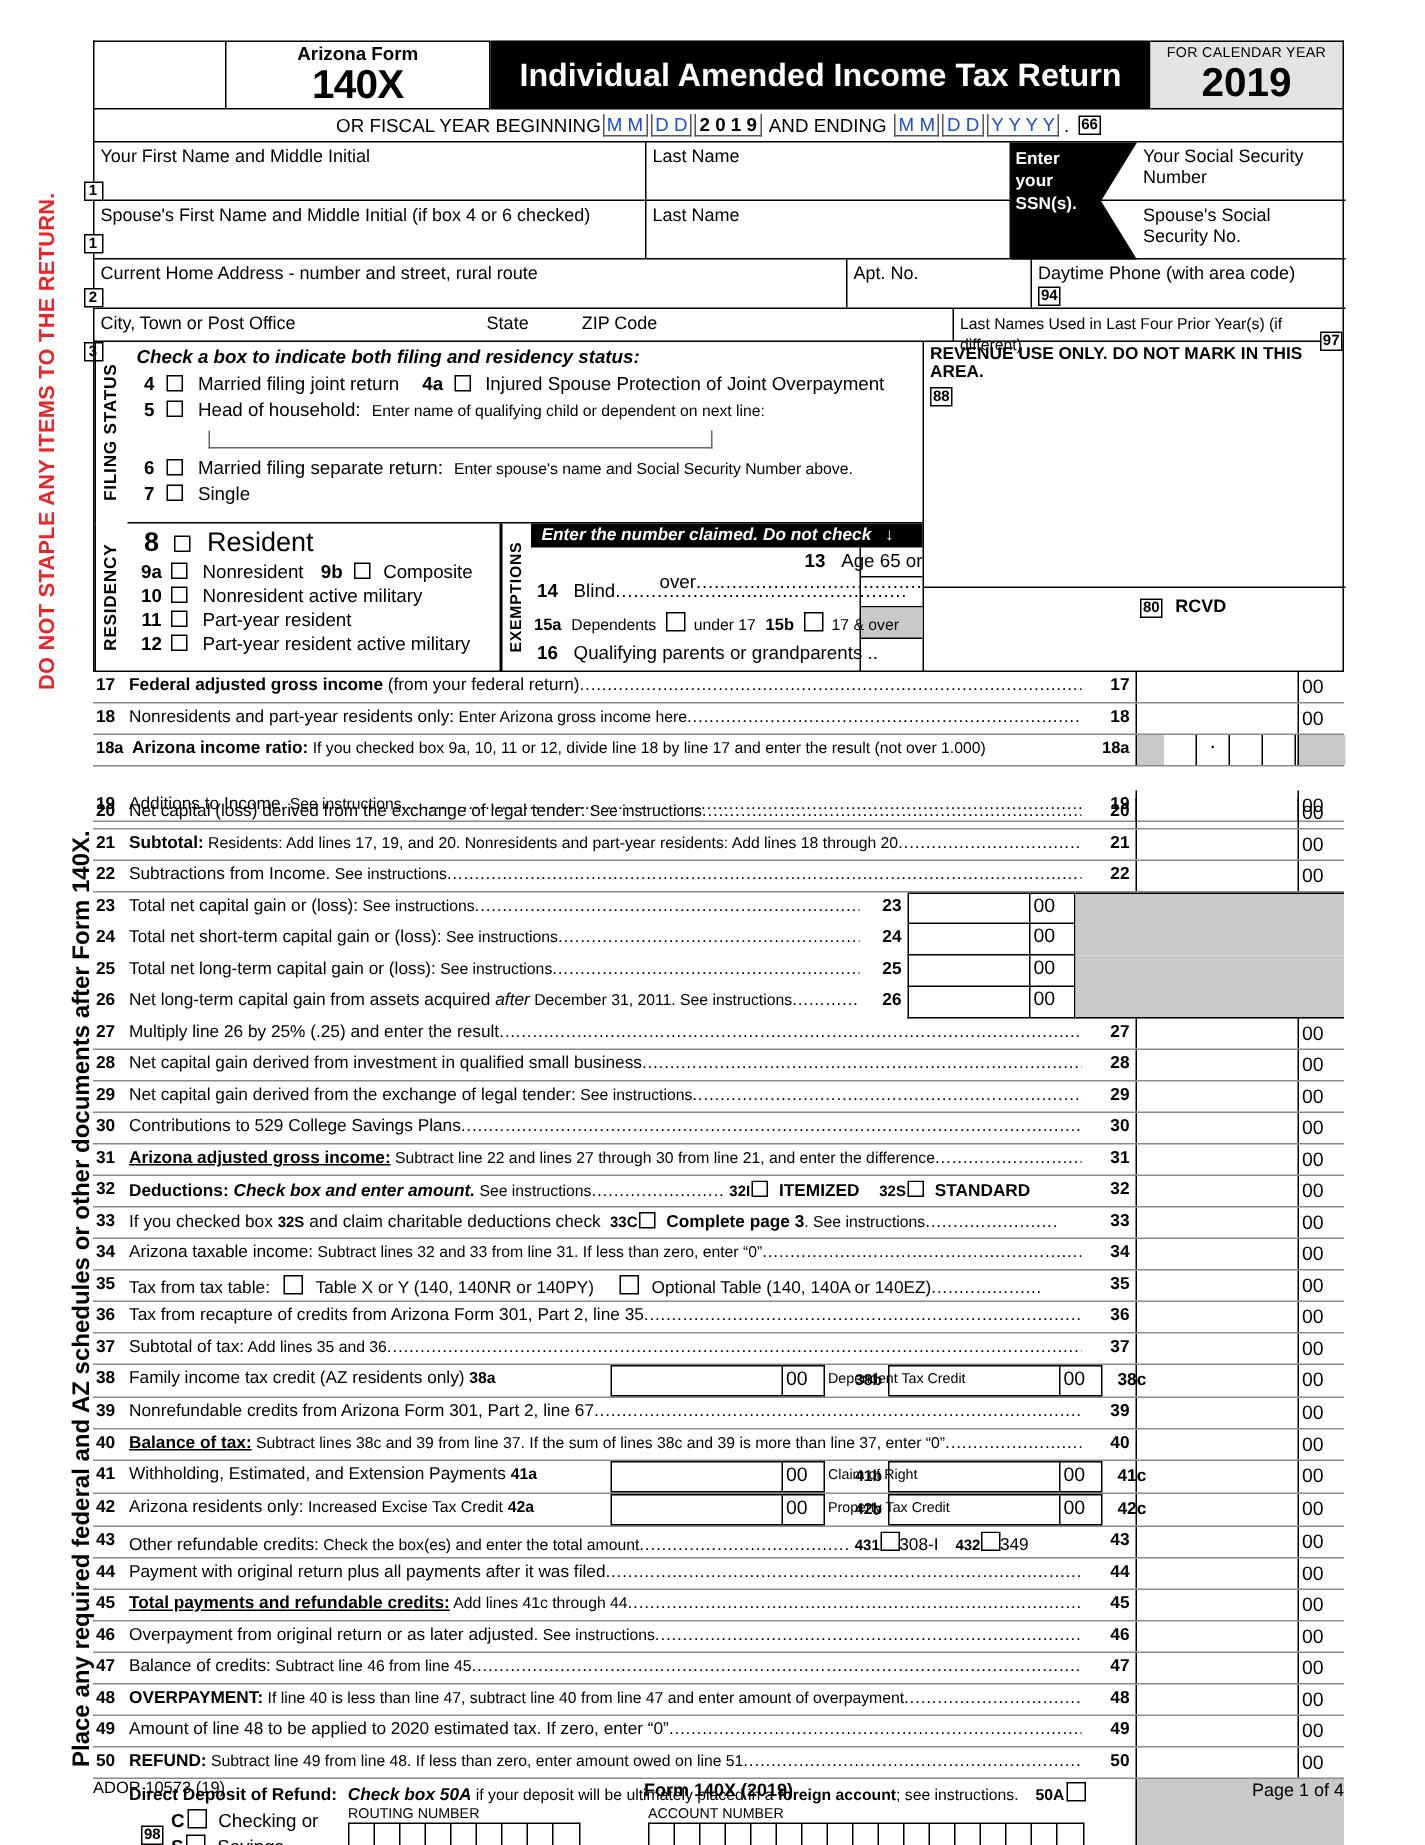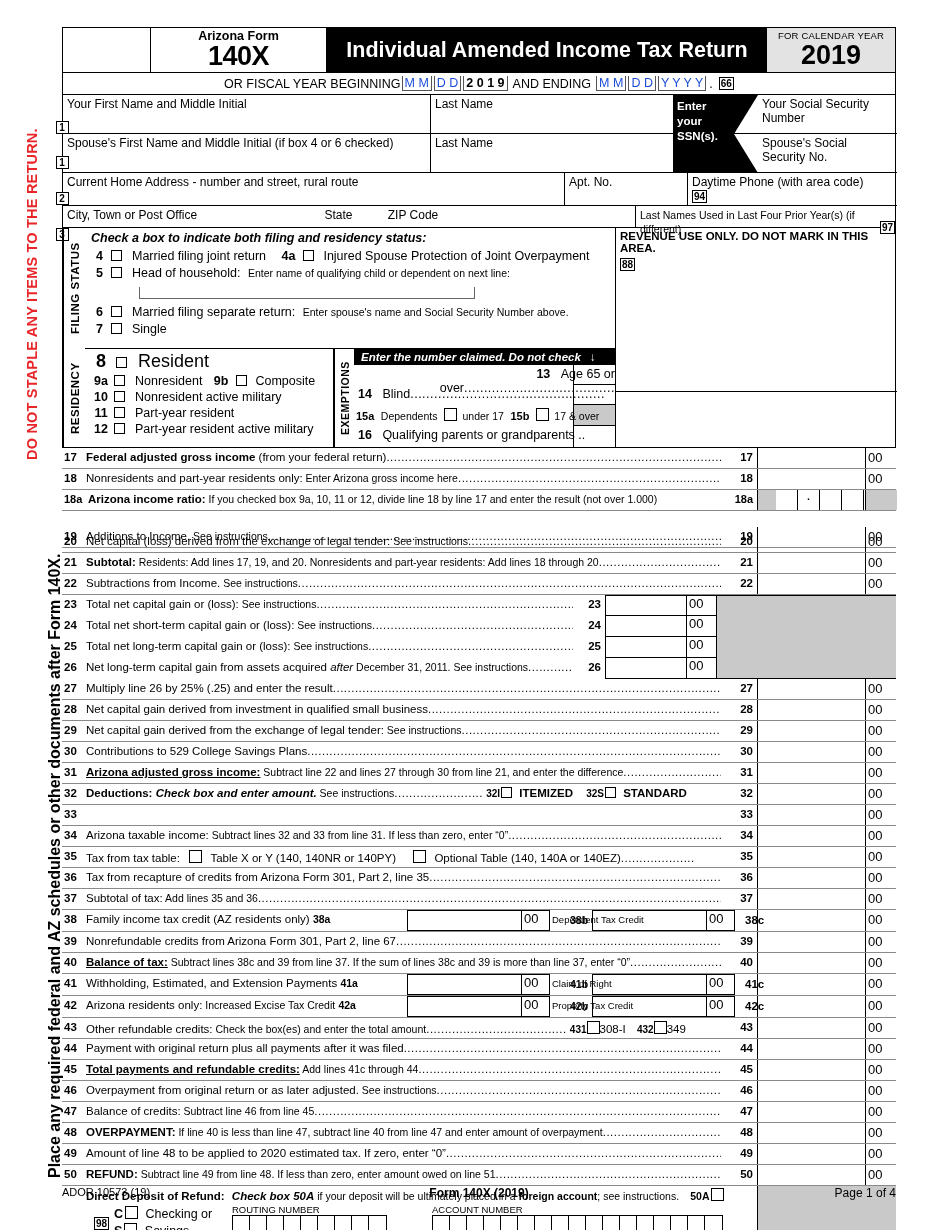--- a/index.html
+++ b/index.html
@@ -297,20 +297,24 @@
           <span class="b">16</span>
           <span style="margin-left:7px">Qualifying parents or grandparents ..</span>
         </div>
       </div>
     </div>
 
     <div style="position:absolute; left:553px; top:0; width:281px; height:164px; border-bottom:1.6px solid #000; padding:2px 4px;">
       <div class="b" style="font-size:11.5px;">REVENUE USE ONLY. DO NOT MARK IN THIS AREA.</div>
       <div><span class="badge">88</span></div>
     </div>
+    <div style="position:absolute; left:693px; top:164px; width:141px; height:56px; padding:3px 4px;">
+      <span class="badge">80</span>
+      <span class="b" style="margin-left:4px; font-size:12px;">RCVD</span>
+    </div>
   </div>
 
   <div class="lines" id="lines-root" style="height: 838px;">
       <div class="lrow" style="position:absolute; top:0px; height:21px; ">
         <div class="no">17</div>
        <div class="txt" style="width:635px; overflow:hidden;"><span class="b">Federal adjusted gross income</span><span class=""> (from your federal return)</span><span class="dots">........................................................................................................................................................................................................</span></div>
        <div class="no2" style="left:663px; width:28px;">17</div>
        <div class="amt" style="left:695px; width:139px;">
          <div class="cents" style="left:107px;">00</div>
        </div>
@@ -454,20 +458,25 @@
           <span class="b" style="font-size:10px; margin-left:10px">32S</span><span class="cb" style="margin-left:1px"></span>
           <span class="b" style="margin-left:4px">STANDARD</span>
        </div>
        <div class="no2" style="left:663px; width:28px;">32</div>
        <div class="amt" style="left:695px; width:139px;">
          <div class="cents" style="left:107px;">00</div>
        </div>
       </div>
       <div class="lrow" style="position:absolute; top:357px; height:21px; ">
         <div class="no">33</div>
+       <div class="txt" style="width:635px; overflow:hidden; white-space:nowrap;">
+          <span>If you checked box</span> <span class="b" style="font-size:10px">32S</span><span> and claim charitable deductions check</span>
+          <span class="b" style="font-size:10px; margin-left:3px">33C</span><span class="cb" style="margin-left:1px"></span>
+          <span class="b" style="margin-left:4px">Complete page 3</span><span class="small">. See instructions</span><span class="dots">........................</span>
+       </div>
        <div class="no2" style="left:663px; width:28px;">33</div>
        <div class="amt" style="left:695px; width:139px;">
          <div class="cents" style="left:107px;">00</div>
        </div>
       </div>
       <div class="lrow" style="position:absolute; top:378px; height:21px; ">
         <div class="no">34</div>
        <div class="txt" style="width:635px; overflow:hidden;"><span>Arizona taxable income:</span><span class="small">  Subtract lines 32 and 33 from line 31.  If less than zero, enter “0”</span><span class="dots">........................................................................................................................</span></div>
        <div class="no2" style="left:663px; width:28px;">34</div>
        <div class="amt" style="left:695px; width:139px;">

